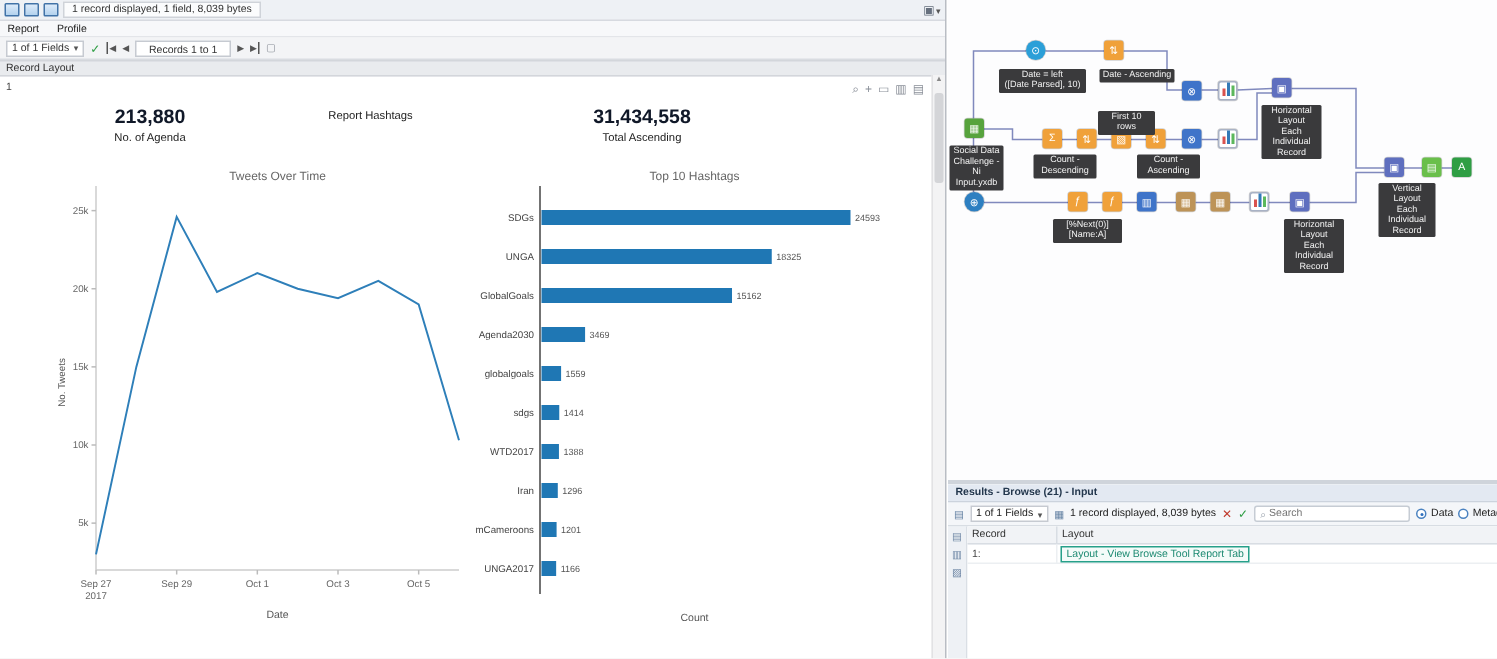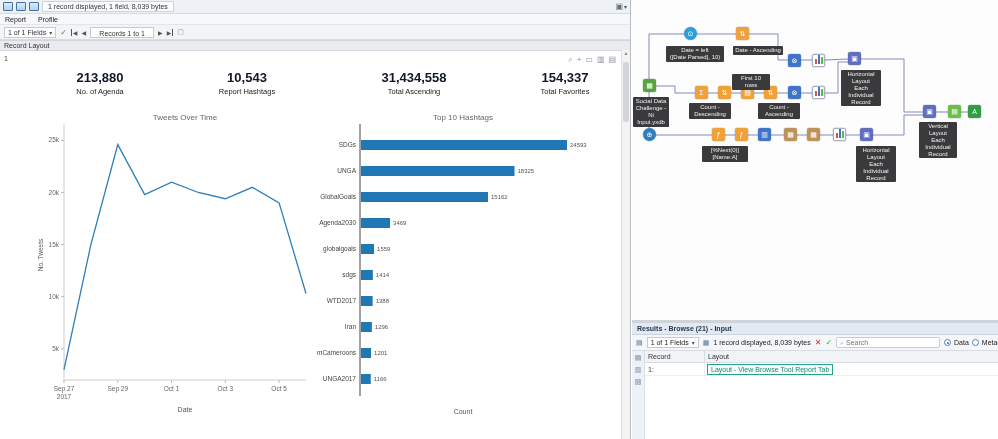--- a/index.html
+++ b/index.html
@@ -104,30 +104,25 @@
         <span>▭</span>
         <span>▥</span>
         <span>▤</span>
       </div>
 
     <div class="kpi" style="left:30px">
       <div class="v">213,880</div>
       <div class="l">No. of Agenda</div>
     </div>
     <div class="kpi" style="left:177px">
-      <div class="v">10,543</div>
       <div class="l">Report Hashtags</div>
     </div>
-    <div class="kpi" style="left:344px">
+    <div class="kpi" style="left:358px">
       <div class="v">31,434,558</div>
       <div class="l">Total Ascending</div>
-    </div>
-    <div class="kpi" style="left:495px">
-      <div class="v">154,337</div>
-      <div class="l">Total Favorites</div>
     </div>
 
     <svg id="line-chart" class="chart" style="left:34px; top:106px;" width="292" height="322">
         <text x="151" y="14" text-anchor="middle" font-size="8" fill="#666">Tweets Over Time</text>
         <line x1="30" y1="18" x2="30" y2="274" stroke="#ccc" stroke-width="1"></line>
         <line x1="30" y1="274" x2="272" y2="274" stroke="#ccc" stroke-width="1"></line>
         <line x1="27" y1="242.75" x2="30" y2="242.75" stroke="#bbb"></line>
         <text x="25" y="244.75" text-anchor="end" font-size="6.5" fill="#666">5k</text>
         <line x1="27" y1="190.66666666666669" x2="30" y2="190.66666666666669" stroke="#bbb"></line>
         <text x="25" y="192.66666666666669" text-anchor="end" font-size="6.5" fill="#666">10k</text>

